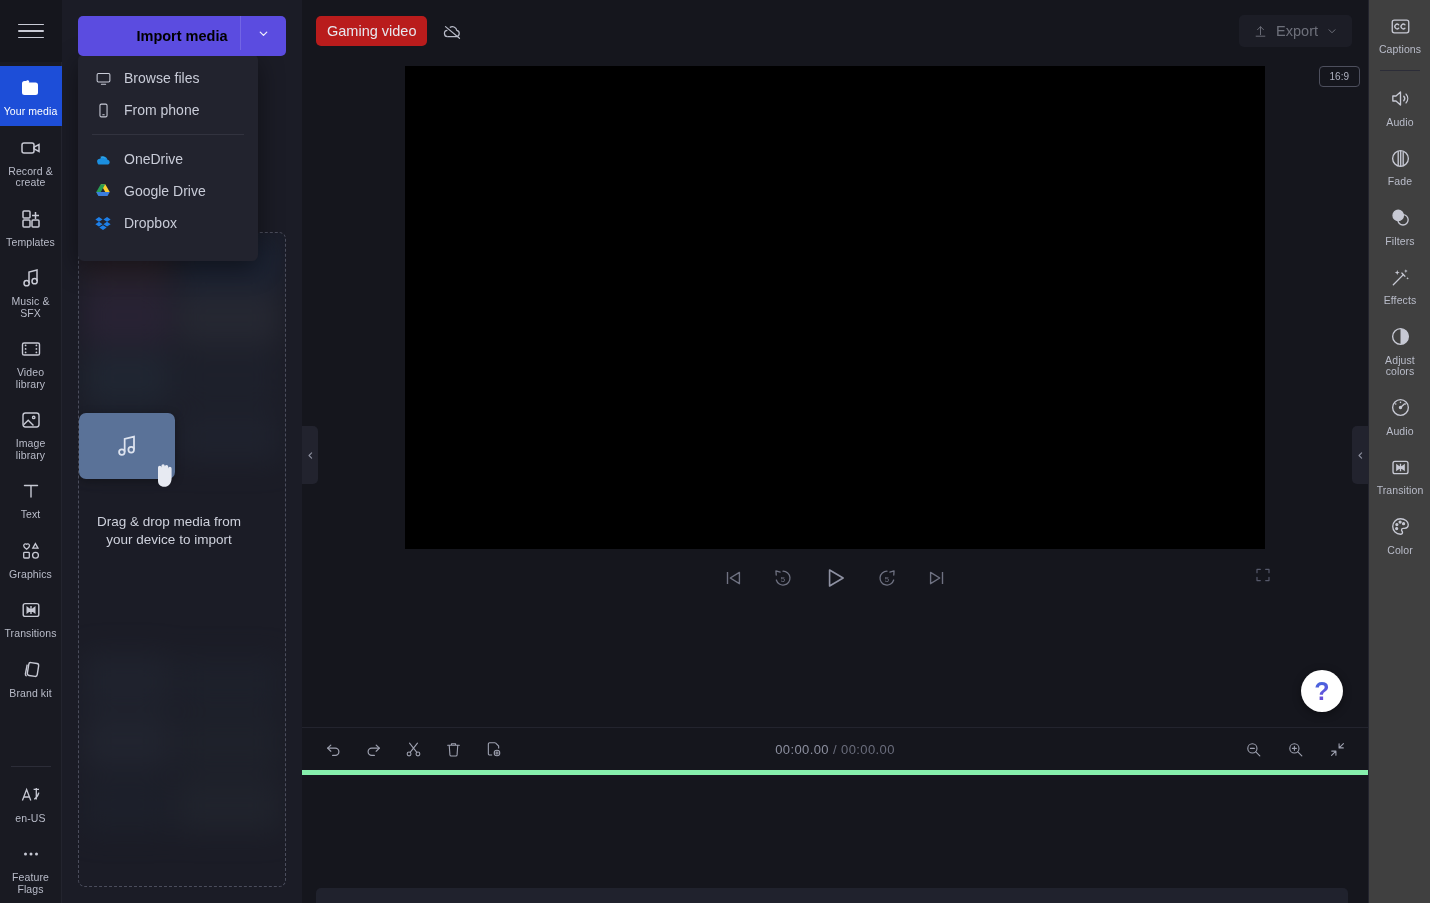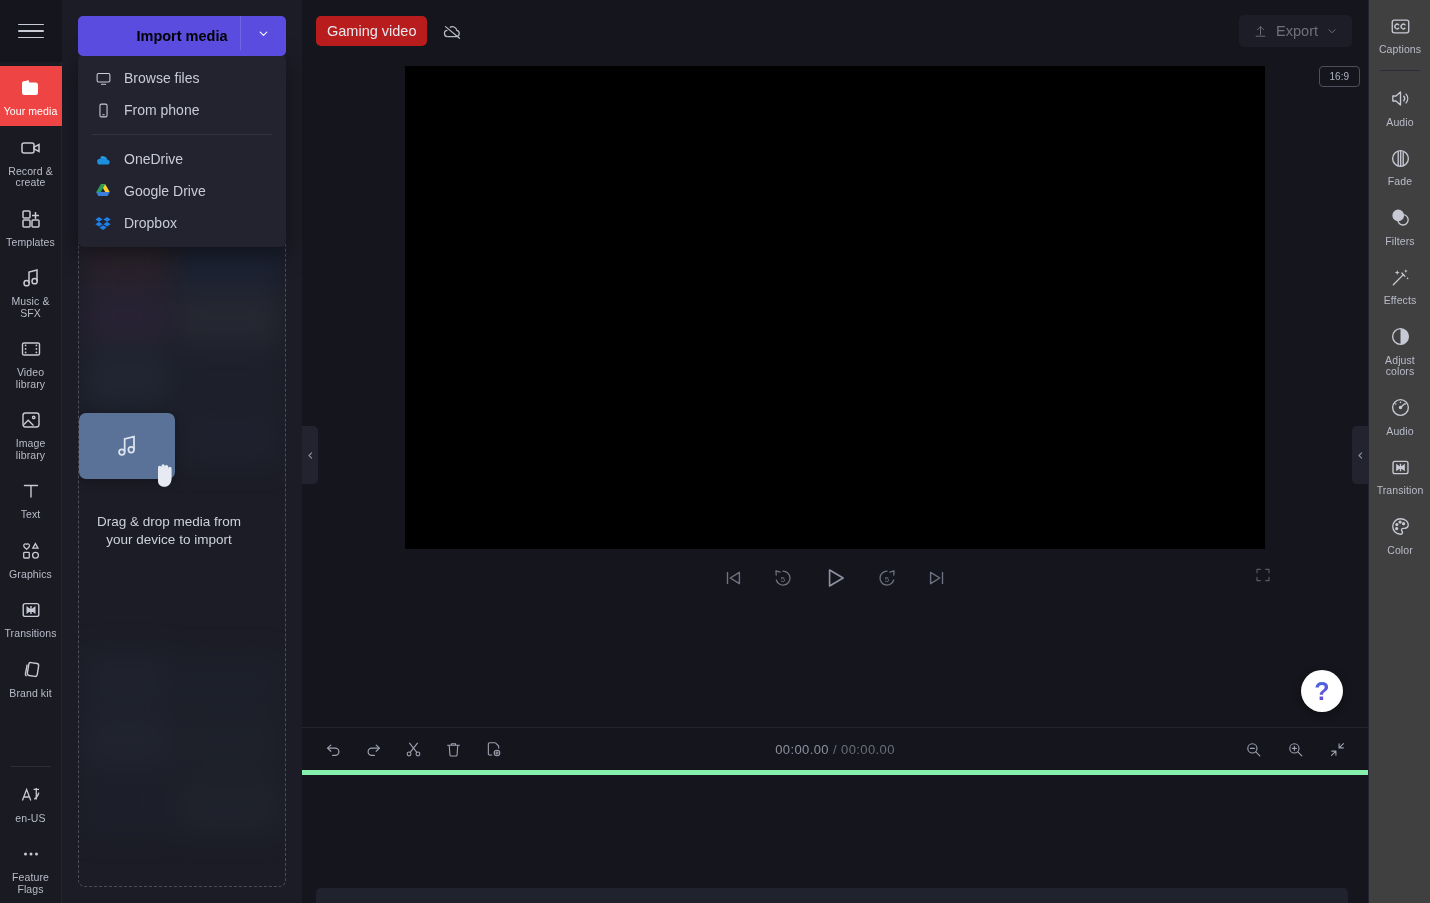--- a/index.html
+++ b/index.html
@@ -42,21 +42,21 @@
   .rail-item {
     width: 62px; padding: 9px 2px 8px;
     display: flex; flex-direction: column; align-items: center;
     gap: 5px; cursor: pointer; position: relative;
   }
   .rail-item .ico { width: 26px; height: 26px; display:flex; align-items:center; justify-content:center; color:#c7c9d4;}
   .rail-item .lbl {
     font-size: 10.5px; color: #b9bcc9; text-align: center;
     line-height: 11.5px; letter-spacing: .1px;
   }
-  .rail-item.active { background: #ef4444; }
+  .rail-item.active { background: #1d4ed8; }
   .rail-item.active .ico { color: #ffffff; }
   .rail-item.active .lbl { color: #ffffff; }
   .rail-bottom { margin-top: auto; width: 62px; }
   .rail-sep { width: 40px; height: 1px; background: #2c2d38; margin: 6px 11px 6px; }
 
   
   .media-panel {
     width: 240px; flex: 0 0 240px;
     height: 903px;
     background: #1b1c26;
@@ -76,24 +76,24 @@
   .import-caret {
     position: absolute; right: 0; top: 0; width: 46px; height: 34px;
     border-left: 1px solid rgba(255,255,255,.14);
     border-radius: 0 5px 5px 0;
     display:flex; align-items:center; justify-content:center;
   }
   .import-caret svg { opacity: .9; }
 
   .import-menu {
     position: absolute; left: 16px; top: 54px;
-    width: 208px;
+    width: 180px;
     background: #22232e;
     border-radius: 6px;
-    padding: 8px 0 8px;
+    padding: 8px 0 22px;
     z-index: 19;
     box-shadow: 0 8px 26px rgba(0,0,0,.45);
   }
   .menu-item {
     display: flex; align-items: center; gap: 12px;
     padding: 7px 16px; cursor: pointer;
     color: #c9ccd8; font-size: 14px;
   }
   .menu-item .mi-ico { width: 18px; height: 18px; display:flex; align-items:center;justify-content:center;}
   .menu-div { height: 1px; background: #32333f; margin: 8px 14px; }

